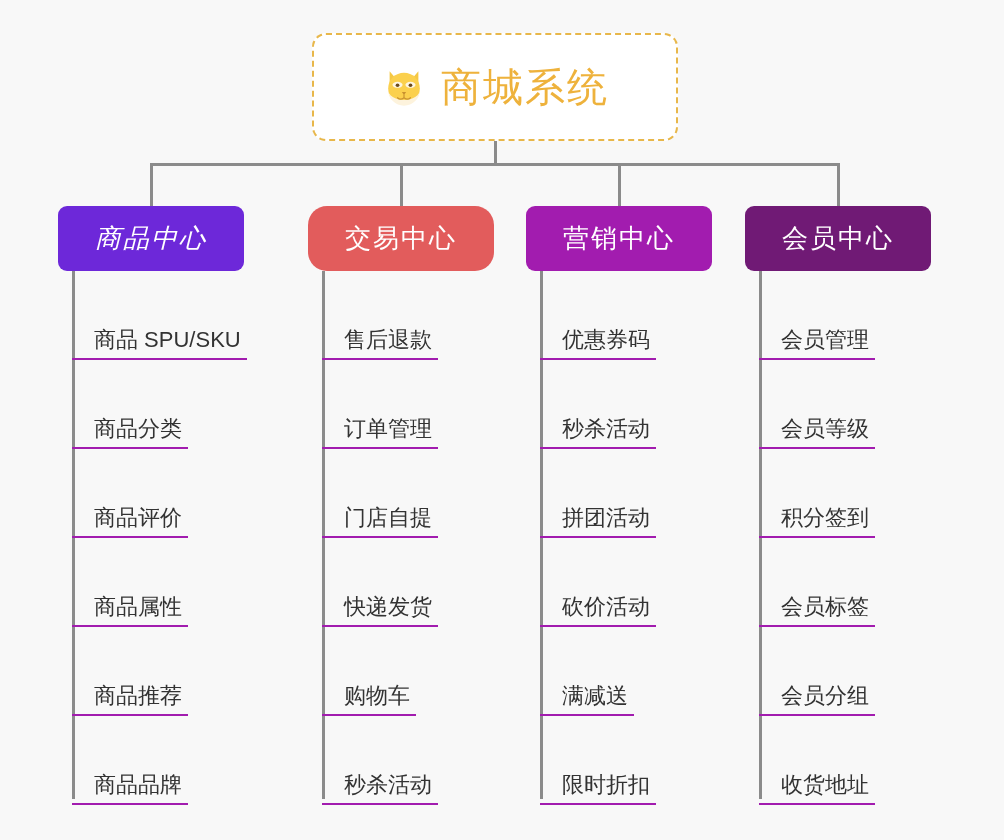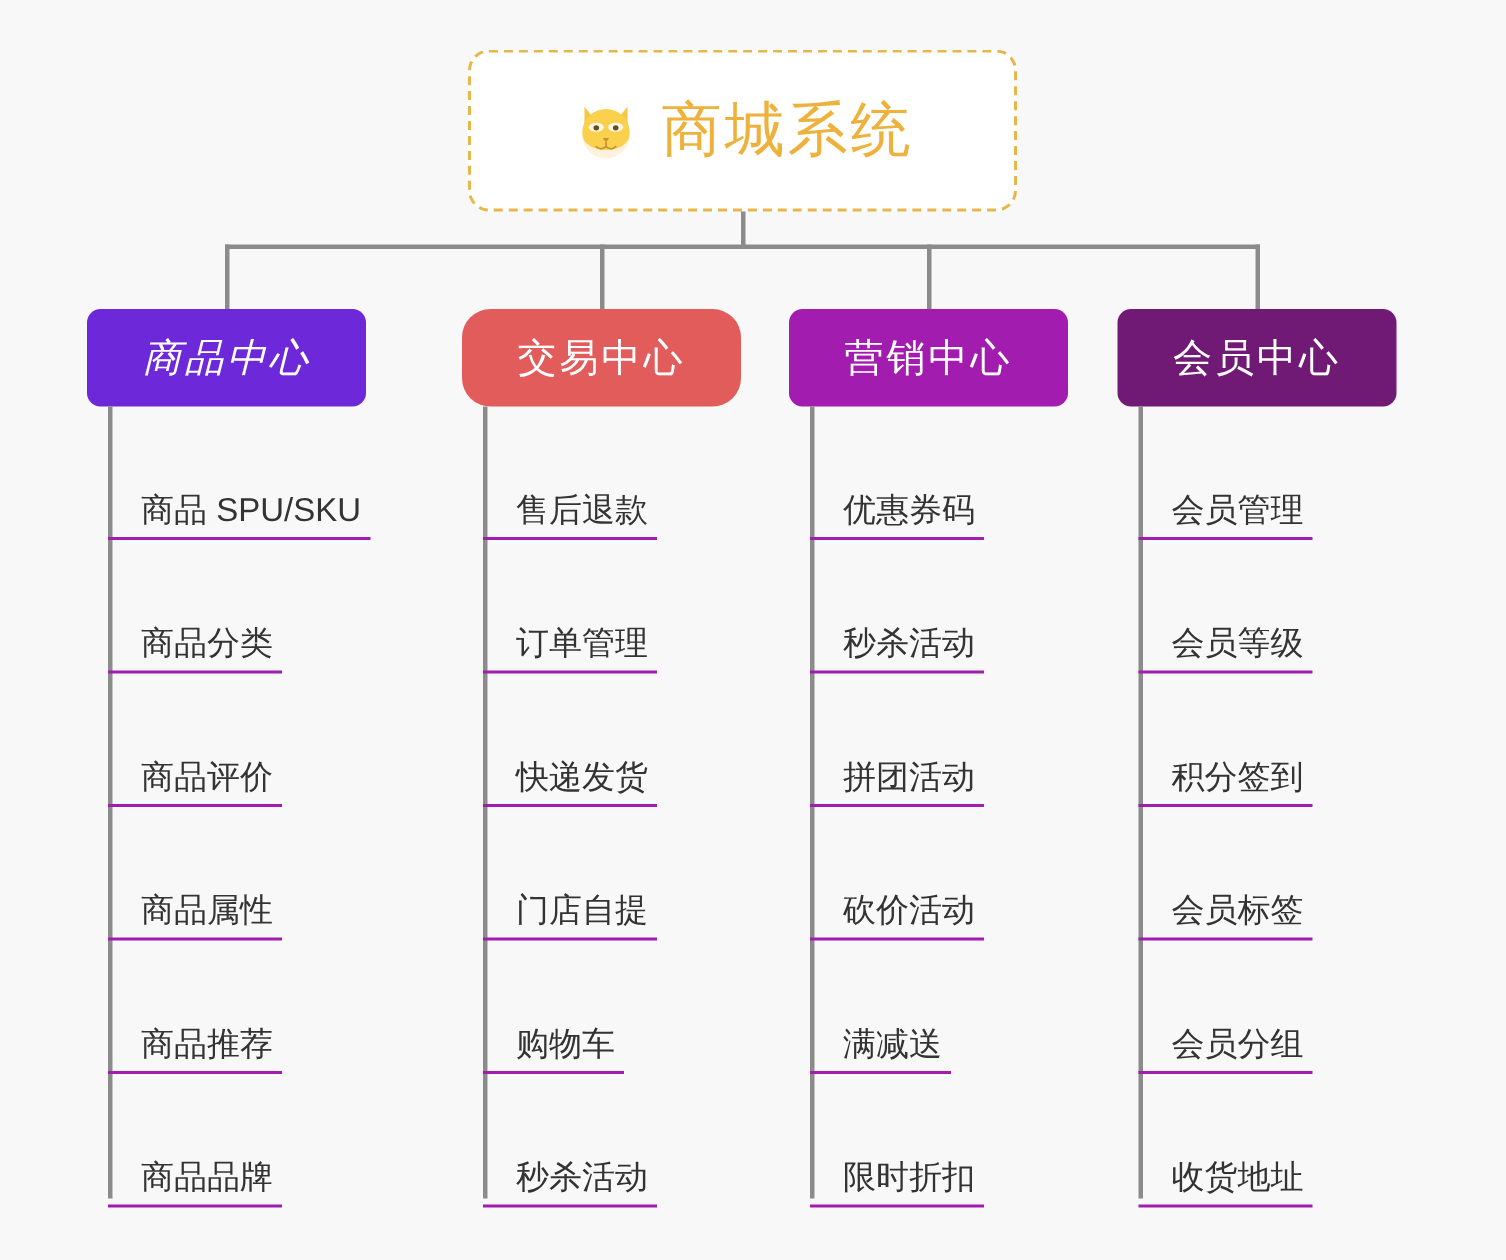--- a/index.html
+++ b/index.html
@@ -202,24 +202,24 @@
     </div>
     <div class="leaf-list">
       <div class="spine" style="background: rgb(139, 139, 139);"></div>
       <div class="leaf">
           <span class="leaf-label">售后退款</span>
         </div>
       <div class="leaf">
           <span class="leaf-label">订单管理</span>
         </div>
       <div class="leaf">
+          <span class="leaf-label">门店自提</span>
+        </div>
+      <div class="leaf">
           <span class="leaf-label">快递发货</span>
-        </div>
-      <div class="leaf">
-          <span class="leaf-label">门店自提</span>
         </div>
       <div class="leaf">
           <span class="leaf-label">购物车</span>
         </div>
       <div class="leaf">
           <span class="leaf-label">秒杀活动</span>
         </div>
     </div>
   </div>
 

